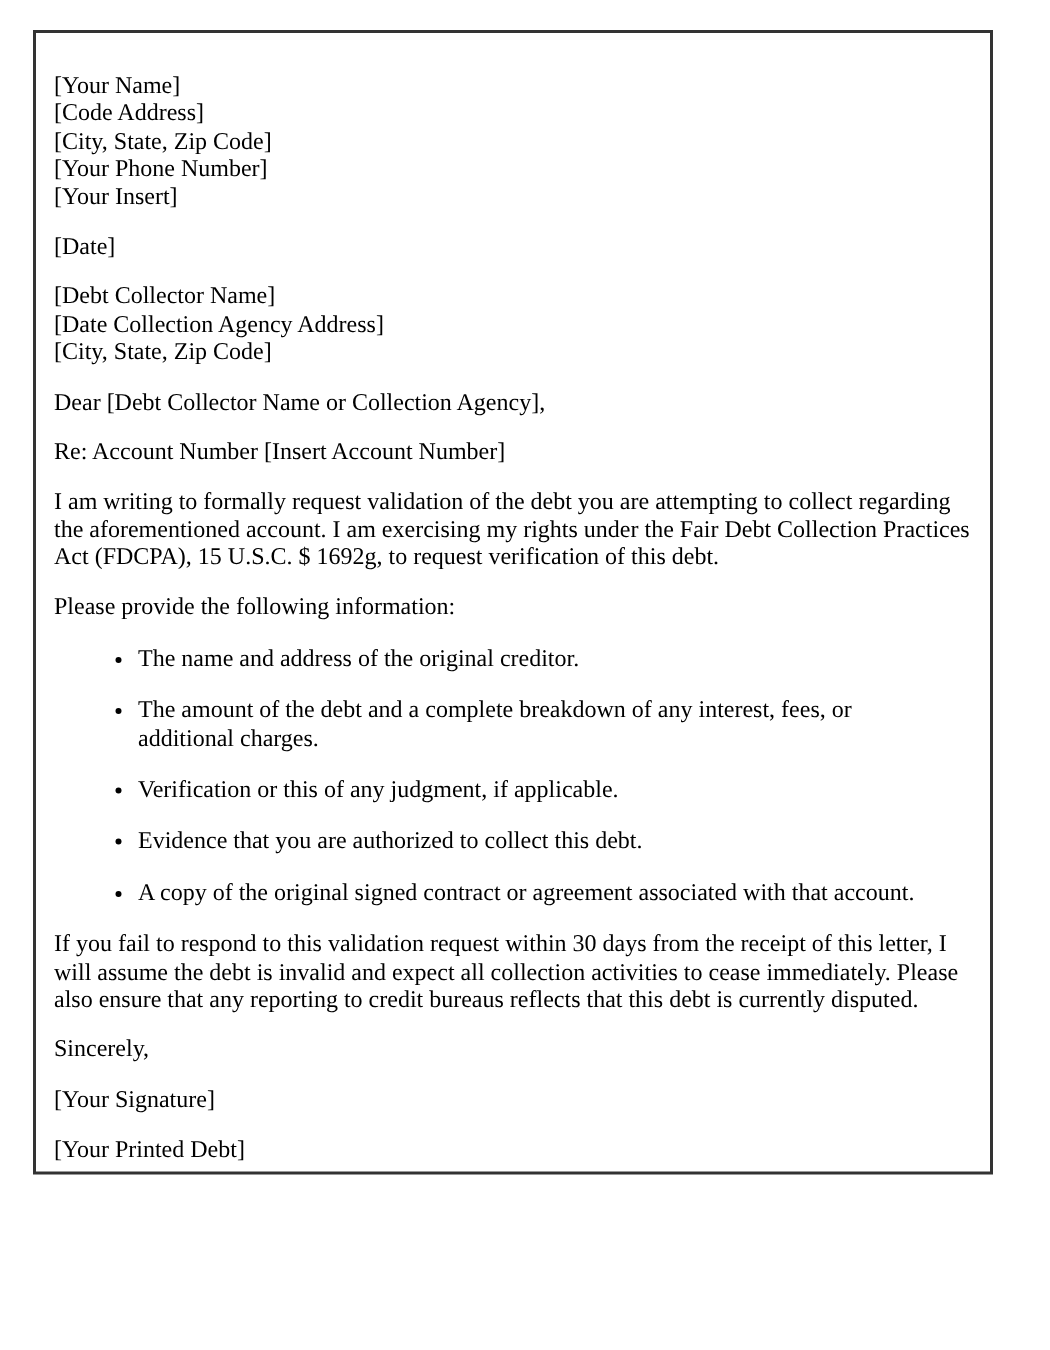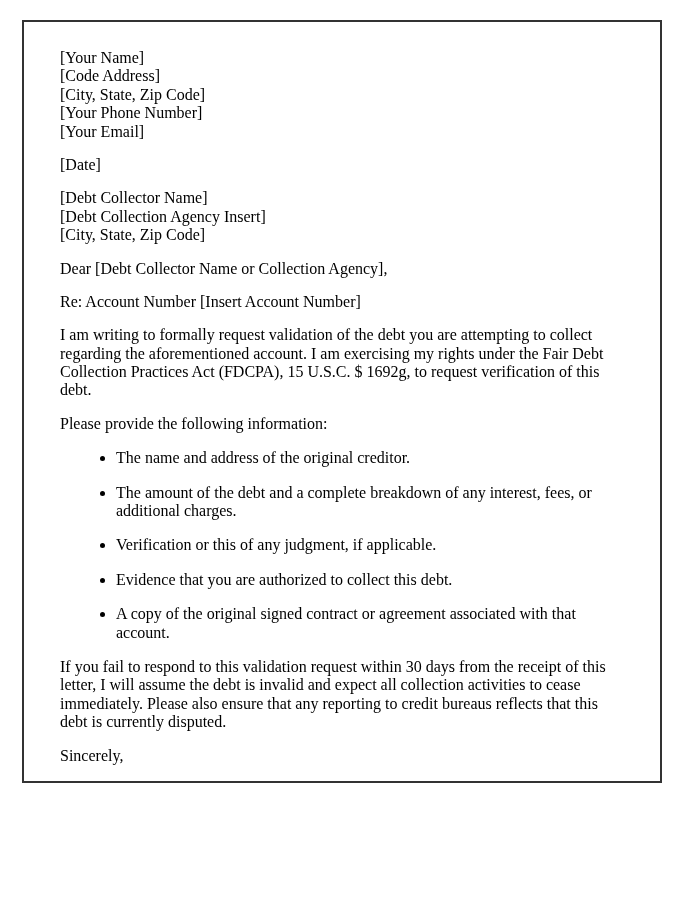--- a/index.html
+++ b/index.html
@@ -18,21 +18,21 @@
     -webkit-font-smoothing: antialiased;
   }
   .letter-frame {
     position: absolute;
     left: 22px;
     top: 20px;
     width: 640px;
     height: 763px;
     border: 2px solid #333333;
     background: #ffffff;
-    padding: 27px 36px;
+    padding: 27px 12px;
     overflow: hidden;
   }
   .block {
     margin: 0 0 15px 0;
     line-height: 1.15;
   }
   .block div {
     line-height: 1.15;
   }
   ul.request-list {
@@ -48,28 +48,28 @@
 </head>
 <body>
 
 <div class="letter-frame">
 
   <div class="block">
     <div>[Your Name]</div>
     <div>[Code Address]</div>
     <div>[City, State, Zip Code]</div>
     <div>[Your Phone Number]</div>
-    <div>[Your Email]</div>
+    <div>[Your Insert]</div>
   </div>
 
   <div class="block">[Date]</div>
 
   <div class="block">
     <div>[Debt Collector Name]</div>
-    <div>[Debt Collection Agency Insert]</div>
+    <div>[Date Collection Agency Address]</div>
     <div>[City, State, Zip Code]</div>
   </div>
 
   <div class="block">Dear [Debt Collector Name or Collection Agency],</div>
 
   <div class="block">Re: Account Number [Insert Account Number]</div>
 
   <div class="block">I am writing to formally request validation of the debt you are attempting to collect regarding the aforementioned account. I am exercising my rights under the Fair Debt Collection Practices Act (FDCPA), 15 U.S.C. $ 1692g, to request verification of this debt.</div>
 
   <div class="block">Please provide the following information:</div>

